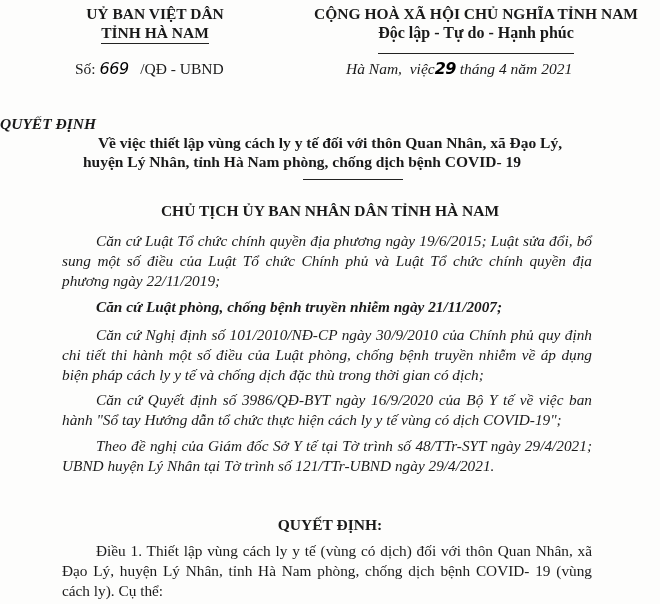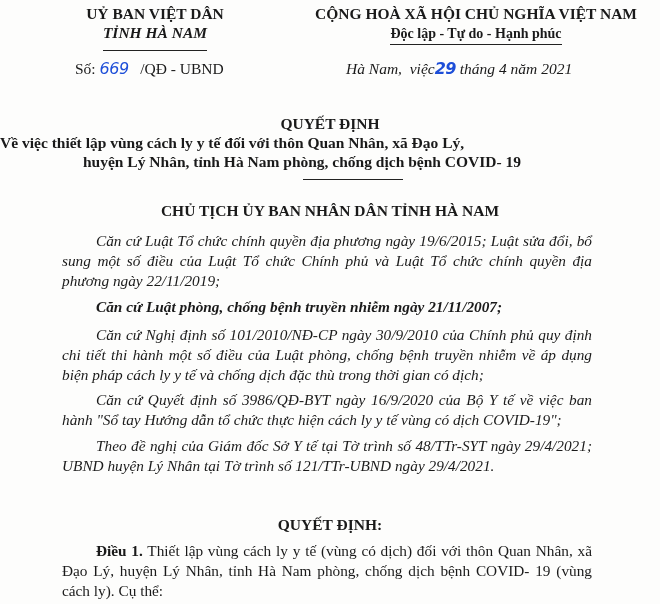--- a/index.html
+++ b/index.html
@@ -4,34 +4,34 @@
   <style>
     html, body { margin: 0; padding: 0; }
     body {
       width: 660px; height: 604px; overflow: hidden;
       background: #fdfdfc;
       font-family: "Liberation Serif", "DejaVu Serif", serif;
       color: #1a1a1a;
       position: relative;
     }
     .abs { position: absolute; white-space: nowrap; }
-    .b { font-weight: bold; }
+    .b { font-weight: normal; }
 
     
     .hdr-left { left: 60px; width: 190px; text-align: center; top: 4px; font-size: 15.5px; font-weight: bold; line-height: 19px; }
-    .hdr-left .l2 { display: inline-block; border-bottom: 1.3px solid #222; padding-bottom: 8px; font-style: italic; }
+    .hdr-left .l2 { display: inline-block; border-bottom: 1.3px solid #222; padding-bottom: 1px; }
     .hdr-right { left: 292px; width: 368px; text-align: center; top: 4px; font-size: 15.5px; font-weight: bold; line-height: 19px; }
-    .hdr-right .l2 { display: inline-block; font-size: 14px; border-bottom: 1.3px solid #222; padding-bottom: 1px; }
+    .hdr-right .l2 { display: inline-block; font-size: 16px; border-bottom: 1.3px solid #222; padding-bottom: 11px; }
 
     .so { left: 75px; top: 59px; font-size: 15.5px; }
-    .handwrite { font-family: "DejaVu Sans", sans-serif; font-style: italic; color: #1d4ed8; font-size: 16px; letter-spacing: -0.5px; }
+    .handwrite { font-family: "DejaVu Sans", sans-serif; font-style: italic; color: #000000; font-size: 16px; letter-spacing: -0.5px; }
     .date { left: 346px; top: 59px; font-size: 15.5px; font-style: italic; }
 
-    .qd-title { left: 0; width: 660px; top: 115px; text-align: center; font-size: 15.5px; font-weight: bold; }
-    .qd-sub1 { left: 0; width: 660px; top: 134px; text-align: left; font-size: 15.5px; font-weight: bold; }
+    .qd-title { left: 0; width: 660px; top: 115px; text-align: left; font-size: 15.5px; font-weight: bold; font-style: italic; }
+    .qd-sub1 { left: 0; width: 660px; top: 134px; text-align: center; font-size: 15.5px; font-weight: bold; }
     .qd-sub2 { left: 0; width: 604px; top: 153px; text-align: center; font-size: 15.5px; font-weight: bold; }
     .rule { position: absolute; left: 303px; top: 179px; width: 100px; height: 1.3px; background: #222; }
 
     .chutich { left: 0; width: 660px; top: 202px; text-align: center; font-size: 15.5px; font-weight: bold; }
 
     .para { position: absolute; left: 62px; width: 530px; font-size: 15.3px; line-height: 20px; font-style: italic; text-align: justify; }
     .para .ind { display: inline-block; width: 34px; }
     .p1 { top: 231px; }
     .p2 { top: 297px; font-weight: bold; }
     .p3 { top: 325px; }
@@ -44,21 +44,21 @@
   </style>
 </head>
 <body>
 
 <div class="abs hdr-left">
   <div>UỶ BAN VIỆT DÂN</div>
   <div><span class="l2">TỈNH HÀ NAM</span></div>
 </div>
 
 <div class="abs hdr-right">
-  <div>CỘNG HOÀ XÃ HỘI CHỦ NGHĨA VIỆT NAM</div>
+  <div>CỘNG HOÀ XÃ HỘI CHỦ NGHĨA TỈNH NAM</div>
   <div><span class="l2">Độc lập - Tự do - Hạnh phúc</span></div>
 </div>
 
 <div class="abs so">
   <span>Số:</span>
   <span class="handwrite">669</span>
   &nbsp;&nbsp;<span>/QĐ - UBND</span>
 </div>
 
 <div class="abs date">

